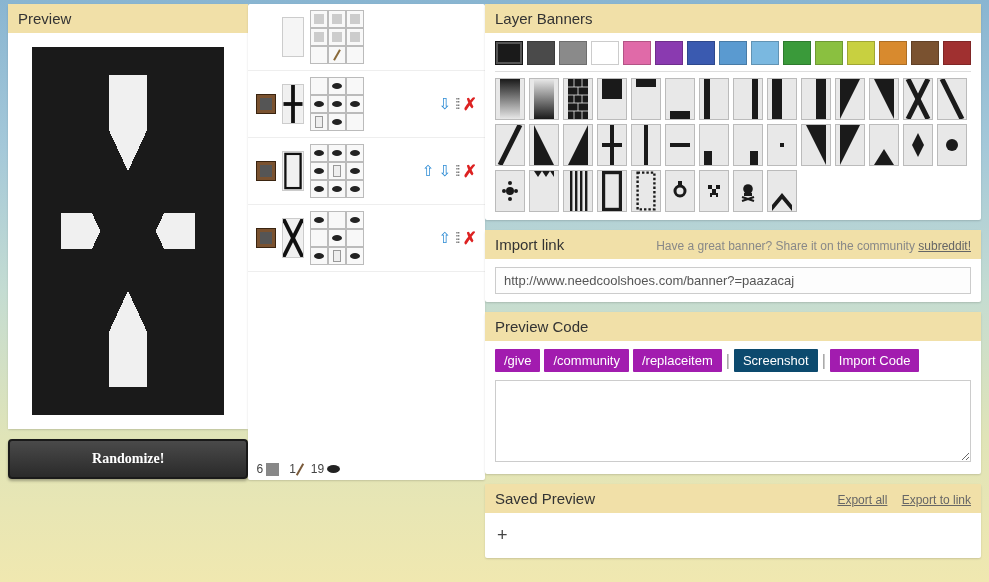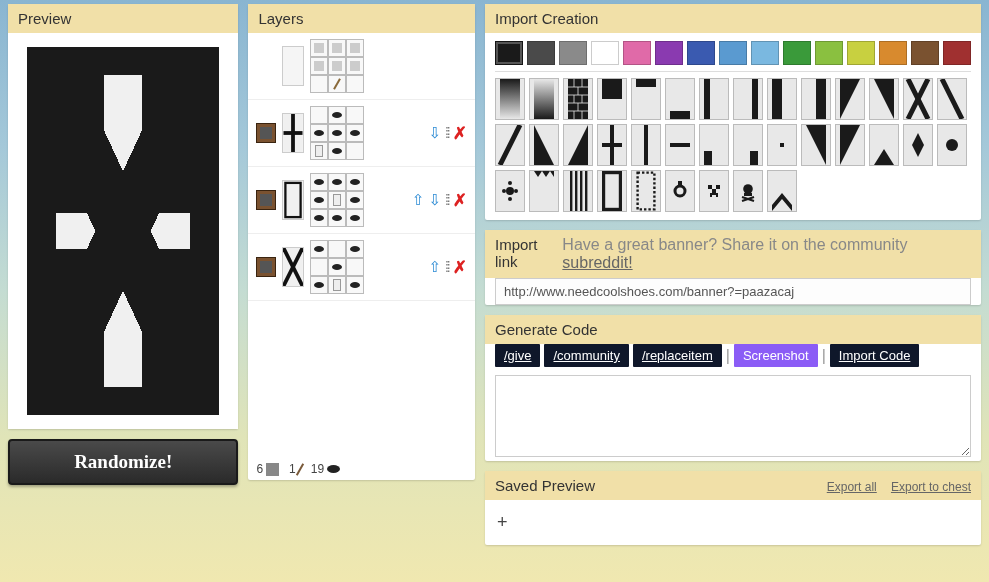--- a/index.html
+++ b/index.html
@@ -4,51 +4,51 @@
 <style>
   * { box-sizing: border-box; margin: 0; padding: 0; }
   body {
     font-family: "Segoe UI", Arial, sans-serif;
     background: linear-gradient(180deg, #89b5d1 0%, #a4c8d9 25%, #c4dcd2 50%, #e0e4b8 75%, #f0e8b0 100%);
     width: 989px;
     height: 582px;
     overflow: hidden;
     padding: 0 8px;
   }
-  .columns { display: flex; gap: 10px; padding-top: 4px; }
+  .columns { display: flex; padding-top: 4px; }
   .col { display: flex; flex-direction: column; gap: 10px; }
   .col-preview { width: 242px; }
   .col-layers { width: 238px; }
   .col-right { flex: 1; }
   .panel { background: #fff; border-radius: 2px; box-shadow: 0 1px 2px rgba(0,0,0,0.15); }
   .panel-header {
     background: #f1e0a8;
     padding: 6px 10px;
     font-size: 15px;
     color: #333;
     display: flex;
     justify-content: space-between;
     align-items: baseline;
   }
   .panel-header a { color: #666; text-decoration: underline; }
-  .panel-body { padding: 0 10px; }
-  .panel-subtext { font-size: 16px; color: #888; }
+  .panel-body { padding: 8px 10px; }
+  .panel-subtext { font-size: 12px; color: #888; }
   
   
   .preview-area { background: #fff; display: flex; justify-content: center; padding: 10px; height: 396px; align-items: center; }
   .banner-preview { width: 192px; height: 368px; background: #1a1a1a; position: relative; image-rendering: pixelated; }
   .banner-preview svg { width: 100%; height: 100%; }
   
   .big-btn {
     background: linear-gradient(180deg, #4a4a4a 0%, #2a2a2a 100%);
     border: 2px solid #1a1a1a;
     border-radius: 4px;
     color: #fff;
     font-weight: bold;
-    font-size: 19px;
+    font-size: 14px;
     font-family: Georgia, serif;
     padding: 10px;
     cursor: pointer;
     box-shadow: 0 2px 3px rgba(0,0,0,0.3);
     width: 100%;
   }
   
   
   .layers-body { padding: 0; height: 448px; overflow: auto; }
   .layer-row {
@@ -86,22 +86,22 @@
   .pattern-grid { display:flex; flex-wrap:wrap; gap:4px; }
   .pat { width:30px; height:42px; background:#e8e8e8; border:1px solid #bbb; cursor:pointer; position:relative; overflow:hidden; }
   .pat svg { width:100%; height:100%; display:block; }
   
   
   .share-input { width:100%; padding:5px 8px; border:1px solid #ccc; background:#fdfdfd; font-size:13px; color:#555; }
   
   
   .gen-row { display:flex; gap:4px; align-items:center; margin-bottom:8px; flex-wrap: wrap; }
   .gbtn { padding:4px 9px; color:#fff; border:none; cursor:pointer; font-size:13px; border-radius:1px; }
-  .gbtn.green { background:#0f172a;text-decoration:underline; }
-  .gbtn.orange { background:#8b5cf6; }
+  .gbtn.green { background:#a21caf; }
+  .gbtn.orange { background:#0c4a6e; }
   .sep { color:#999; }
   .code-area { width:100%; height:82px; border:1px solid #ccc; resize: both; padding:4px; font-family: monospace; }
   
   
   .saved-body { padding: 12px; min-height: 40px; }
   .plus { font-size: 18px; color:#444; cursor:pointer; }
   .link-small { font-size:12px; color:#777; text-decoration:underline; margin-left: 10px; cursor:pointer; }
 </style>
 </head>
 <body>
@@ -130,23 +130,20 @@
             <polygon points="20,0 16,0 0,36 0,40 4,40 20,4" fill="#1a1a1a"></polygon>
           </svg>
         </div>
       </div>
     </div>
     <button class="big-btn">Randomize!</button>
   </div>
 
   <div class="col col-layers">
     <div class="panel" style="height:476px; display:flex; flex-direction:column;">
-      <div class="panel-header">
-          <span>Layers</span>
-        </div>
       <div class="layers-body" style="flex:1;">
 
         <div class="layer-row">
           <div style="width:20px;"></div>
           <div class="mini-banner"></div>
           <div class="craft-grid">
             <div class="craft-cell">
                 <span style="width:10px;height:10px;background:#ccc;"></span>
               </div>
               <div class="craft-cell">
@@ -265,21 +262,21 @@
             <span class="foot-dye"></span>
           </div>
       </div>
     </div>
   </div>
 
   <div class="col col-right">
 
     <div class="panel">
       <div class="panel-header">
-          <span>Import Creation</span>
+          <span>Layer Banners</span>
         </div>
       <div class="creation-body">
         <div class="color-row" id="color-row">
             <div class="color-sw sel" style="background: rgb(26, 26, 26);"></div>
             <div class="color-sw" style="background: rgb(74, 74, 74);"></div>
             <div class="color-sw" style="background: rgb(138, 138, 138);"></div>
             <div class="color-sw" style="background: rgb(255, 255, 255);"></div>
             <div class="color-sw" style="background: rgb(224, 106, 168);"></div>
             <div class="color-sw" style="background: rgb(138, 58, 176);"></div>
             <div class="color-sw" style="background: rgb(58, 90, 176);"></div>
@@ -533,42 +530,42 @@
           <span>Have a great banner? Share it on the community </span><a href="#">subreddit!</a>
         </span>
       </div>
       <div class="panel-body">
         <input class="share-input" readonly="" value="http://www.needcoolshoes.com/banner?=paazacaj" style="">
       </div>
     </div>
 
     <div class="panel">
       <div class="panel-header">
-          <span>Generate Code</span>
+          <span>Preview Code</span>
         </div>
       <div class="panel-body">
         <div class="gen-row">
           <button class="gbtn green">/give</button>
           <button class="gbtn green">/community</button>
           <button class="gbtn green">/replaceitem</button>
           <span class="sep">|</span>
           <button class="gbtn orange">Screenshot</button>
           <span class="sep">|</span>
           <button class="gbtn green">Import Code</button>
         </div>
         <textarea class="code-area" style=""></textarea>
       </div>
     </div>
 
     <div class="panel">
       <div class="panel-header">
         <span>Saved Preview</span>
         <span>
           <a class="link-small">Export all</a>
-          <a class="link-small">Export to chest</a>
+          <a class="link-small">Export to link</a>
         </span>
       </div>
       <div class="saved-body">
         <span class="plus">+</span>
       </div>
     </div>
   </div>
 
 </div>
 

